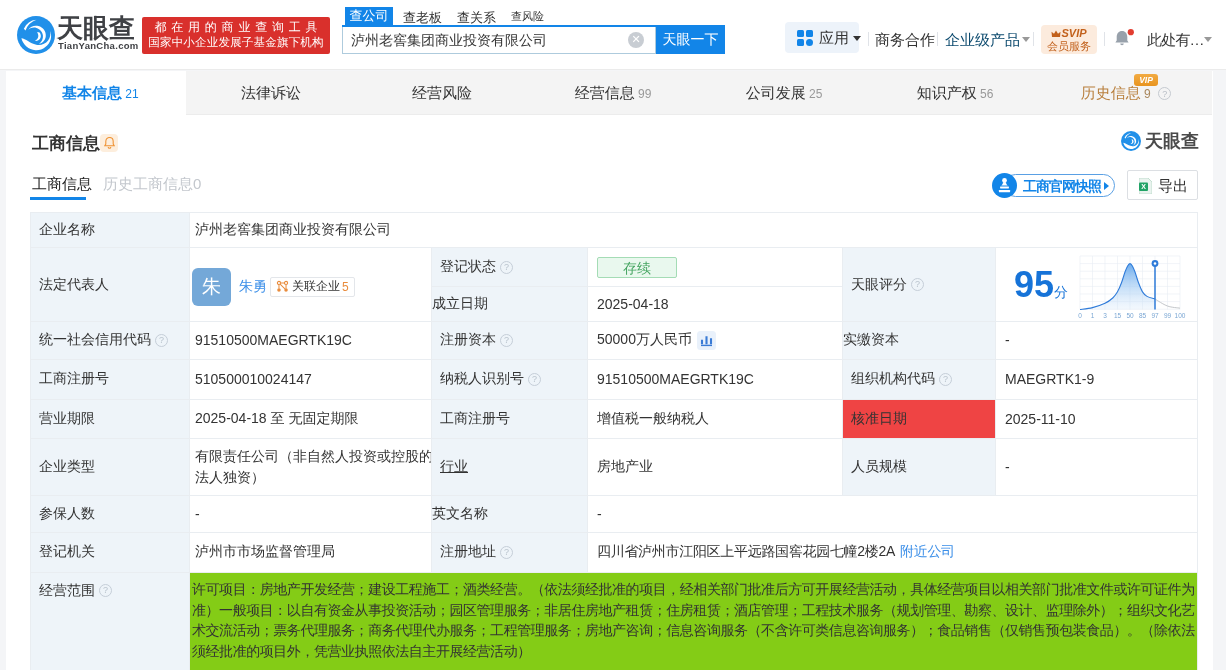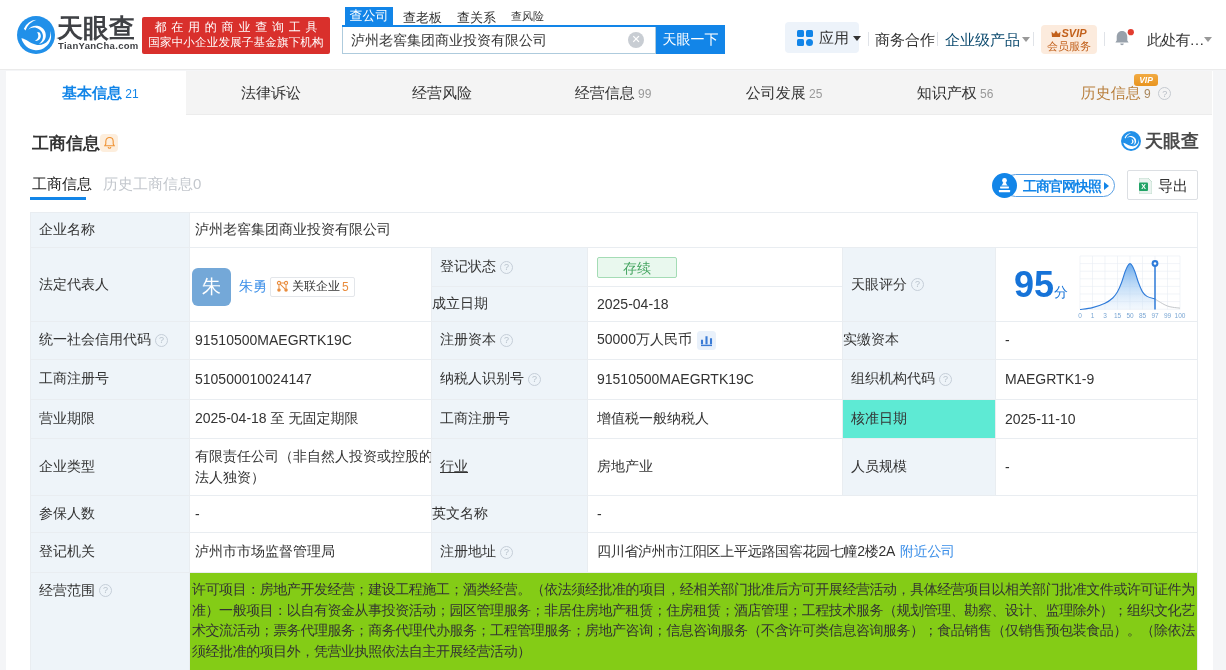--- a/index.html
+++ b/index.html
@@ -207,21 +207,21 @@
     <div class="abs" style="left: 30px; top: 359.5px; width: 160px; height: 40.5px; background: rgb(238, 244, 249); border-right: 1px solid rgb(233, 237, 241); border-bottom: 1px solid rgb(233, 237, 241); border-left: 1px solid rgb(233, 237, 241); font-size: 14px; color: rgb(51, 51, 51); display: flex; align-items: center; padding-left: 8px; overflow: hidden;">工商注册号</div>
     <div class="abs" style="left: 190px; top: 359.5px; width: 242px; height: 40.5px; background: rgb(255, 255, 255); border-right: 1px solid rgb(233, 237, 241); border-bottom: 1px solid rgb(233, 237, 241); font-size: 14px; color: rgb(51, 51, 51); display: flex; align-items: center; padding-left: 5px; overflow: hidden;">510500010024147</div>
     <div class="abs" style="left: 432px; top: 359.5px; width: 156px; height: 40.5px; background: rgb(238, 244, 249); border-right: 1px solid rgb(233, 237, 241); border-bottom: 1px solid rgb(233, 237, 241); font-size: 14px; color: rgb(51, 51, 51); display: flex; align-items: center; padding-left: 8px; overflow: hidden;">纳税人识别号<span style="display:inline-block;width:13px;height:13px;border:1px solid #c5ced8;border-radius:7px;color:#b9c3cd;font-size:9px;line-height:11px;text-align:center;margin-left:4px;flex:none;">?</span></div>
     <div class="abs" style="left: 588px; top: 359.5px; width: 255px; height: 40.5px; background: rgb(255, 255, 255); border-right: 1px solid rgb(233, 237, 241); border-bottom: 1px solid rgb(233, 237, 241); font-size: 14px; color: rgb(51, 51, 51); display: flex; align-items: center; padding-left: 9px; overflow: hidden;">91510500MAEGRTK19C</div>
     <div class="abs" style="left: 843px; top: 359.5px; width: 153px; height: 40.5px; background: rgb(238, 244, 249); border-right: 1px solid rgb(233, 237, 241); border-bottom: 1px solid rgb(233, 237, 241); font-size: 14px; color: rgb(51, 51, 51); display: flex; align-items: center; padding-left: 8px; overflow: hidden;">组织机构代码<span style="display:inline-block;width:13px;height:13px;border:1px solid #c5ced8;border-radius:7px;color:#b9c3cd;font-size:9px;line-height:11px;text-align:center;margin-left:4px;flex:none;">?</span></div>
     <div class="abs" style="left: 996px; top: 359.5px; width: 202px; height: 40.5px; background: rgb(255, 255, 255); border-right: 1px solid rgb(233, 237, 241); border-bottom: 1px solid rgb(233, 237, 241); font-size: 14px; color: rgb(51, 51, 51); display: flex; align-items: center; padding-left: 9px; overflow: hidden;">MAEGRTK1-9</div>
     <div class="abs" style="left: 30px; top: 400px; width: 160px; height: 38.5px; background: rgb(238, 244, 249); border-right: 1px solid rgb(233, 237, 241); border-bottom: 1px solid rgb(233, 237, 241); border-left: 1px solid rgb(233, 237, 241); font-size: 14px; color: rgb(51, 51, 51); display: flex; align-items: center; padding-left: 8px; overflow: hidden;">营业期限</div>
     <div class="abs" style="left: 190px; top: 400px; width: 242px; height: 38.5px; background: rgb(255, 255, 255); border-right: 1px solid rgb(233, 237, 241); border-bottom: 1px solid rgb(233, 237, 241); font-size: 14px; color: rgb(51, 51, 51); display: flex; align-items: center; padding-left: 5px; overflow: hidden;">2025-04-18 至 无固定期限</div>
     <div class="abs" style="left: 432px; top: 400px; width: 156px; height: 38.5px; background: rgb(238, 244, 249); border-right: 1px solid rgb(233, 237, 241); border-bottom: 1px solid rgb(233, 237, 241); font-size: 14px; color: rgb(51, 51, 51); display: flex; align-items: center; padding-left: 8px; overflow: hidden;">工商注册号</div>
     <div class="abs" style="left: 588px; top: 400px; width: 255px; height: 38.5px; background: rgb(255, 255, 255); border-right: 1px solid rgb(233, 237, 241); border-bottom: 1px solid rgb(233, 237, 241); font-size: 14px; color: rgb(51, 51, 51); display: flex; align-items: center; padding-left: 9px; overflow: hidden;">增值税一般纳税人</div>
-    <div class="abs" style="left: 843px; top: 400px; width: 153px; height: 38.5px; background: #5eead4; border-right: 1px solid rgb(233, 237, 241); border-bottom: 1px solid rgb(233, 237, 241); font-size: 14px; color: rgb(51, 51, 51); display: flex; align-items: center; padding-left: 8px; overflow: hidden;">核准日期</div>
+    <div class="abs" style="left: 843px; top: 400px; width: 153px; height: 38.5px; background: #ef4444; border-right: 1px solid rgb(233, 237, 241); border-bottom: 1px solid rgb(233, 237, 241); font-size: 14px; color: rgb(51, 51, 51); display: flex; align-items: center; padding-left: 8px; overflow: hidden;">核准日期</div>
     <div class="abs" style="left: 996px; top: 400px; width: 202px; height: 38.5px; background: rgb(255, 255, 255); border-right: 1px solid rgb(233, 237, 241); border-bottom: 1px solid rgb(233, 237, 241); font-size: 14px; color: rgb(51, 51, 51); display: flex; align-items: center; padding-left: 9px; overflow: hidden;">2025-11-10</div>
     <div class="abs" style="left: 30px; top: 438.5px; width: 160px; height: 57.5px; background: rgb(238, 244, 249); border-right: 1px solid rgb(233, 237, 241); border-bottom: 1px solid rgb(233, 237, 241); border-left: 1px solid rgb(233, 237, 241); font-size: 14px; color: rgb(51, 51, 51); display: flex; align-items: center; padding-left: 8px; overflow: hidden;">企业类型</div>
     <div class="abs" style="left: 190px; top: 438.5px; width: 242px; height: 57.5px; background: rgb(255, 255, 255); border-right: 1px solid rgb(233, 237, 241); border-bottom: 1px solid rgb(233, 237, 241); font-size: 14px; color: rgb(51, 51, 51); display: flex; align-items: center; padding-left: 5px; overflow: hidden;">
       <div style="line-height:21px;white-space:nowrap;">有限责任公司（非自然人投资或控股的<br>法人独资）</div>
     </div>
     <div class="abs" style="left: 432px; top: 438.5px; width: 156px; height: 57.5px; background: rgb(238, 244, 249); border-right: 1px solid rgb(233, 237, 241); border-bottom: 1px solid rgb(233, 237, 241); font-size: 14px; color: rgb(51, 51, 51); display: flex; align-items: center; padding-left: 8px; overflow: hidden; text-decoration: underline;">行业</div>
     <div class="abs" style="left: 588px; top: 438.5px; width: 255px; height: 57.5px; background: rgb(255, 255, 255); border-right: 1px solid rgb(233, 237, 241); border-bottom: 1px solid rgb(233, 237, 241); font-size: 14px; color: rgb(51, 51, 51); display: flex; align-items: center; padding-left: 9px; overflow: hidden;">房地产业</div>
     <div class="abs" style="left: 843px; top: 438.5px; width: 153px; height: 57.5px; background: rgb(238, 244, 249); border-right: 1px solid rgb(233, 237, 241); border-bottom: 1px solid rgb(233, 237, 241); font-size: 14px; color: rgb(51, 51, 51); display: flex; align-items: center; padding-left: 8px; overflow: hidden;">人员规模</div>
     <div class="abs" style="left: 996px; top: 438.5px; width: 202px; height: 57.5px; background: rgb(255, 255, 255); border-right: 1px solid rgb(233, 237, 241); border-bottom: 1px solid rgb(233, 237, 241); font-size: 14px; color: rgb(51, 51, 51); display: flex; align-items: center; padding-left: 9px; overflow: hidden;">-</div>
     <div class="abs" style="left: 30px; top: 496px; width: 160px; height: 36.5px; background: rgb(238, 244, 249); border-right: 1px solid rgb(233, 237, 241); border-bottom: 1px solid rgb(233, 237, 241); border-left: 1px solid rgb(233, 237, 241); font-size: 14px; color: rgb(51, 51, 51); display: flex; align-items: center; padding-left: 8px; overflow: hidden;">参保人数</div>

